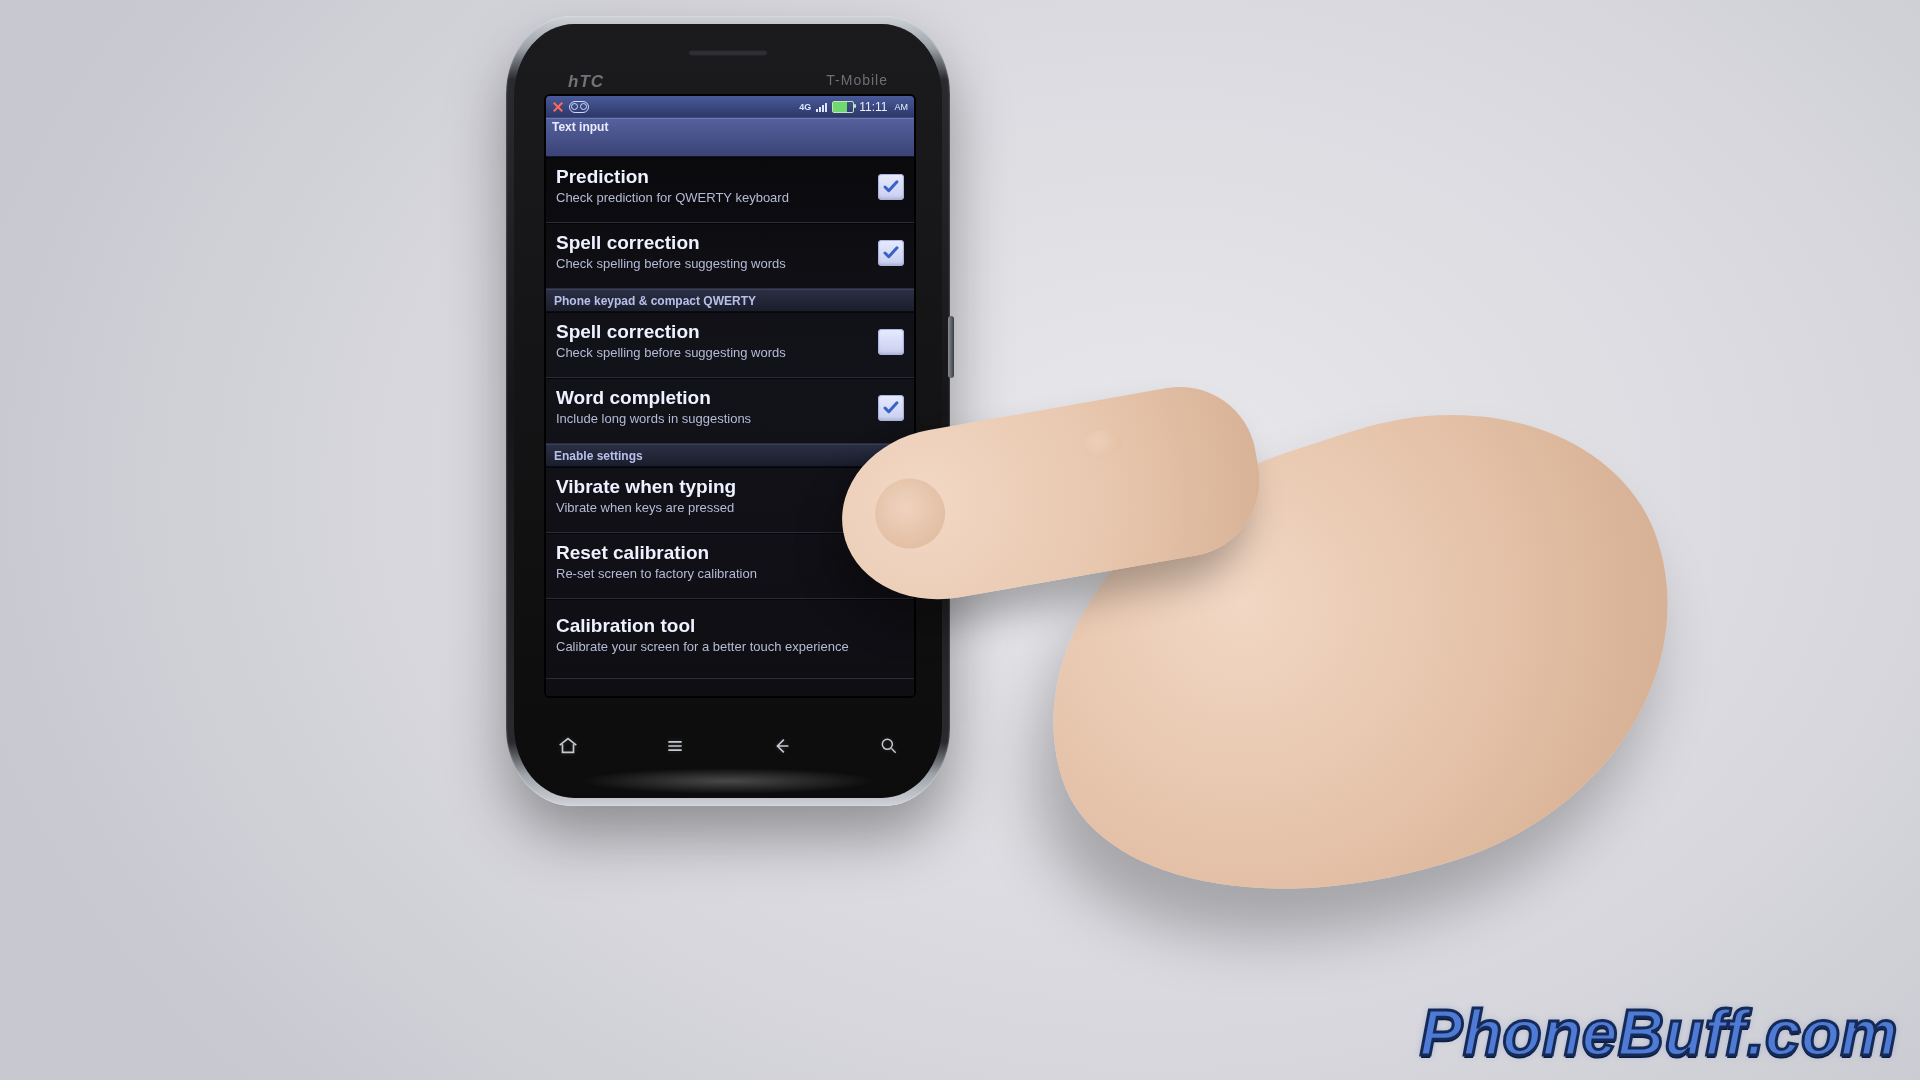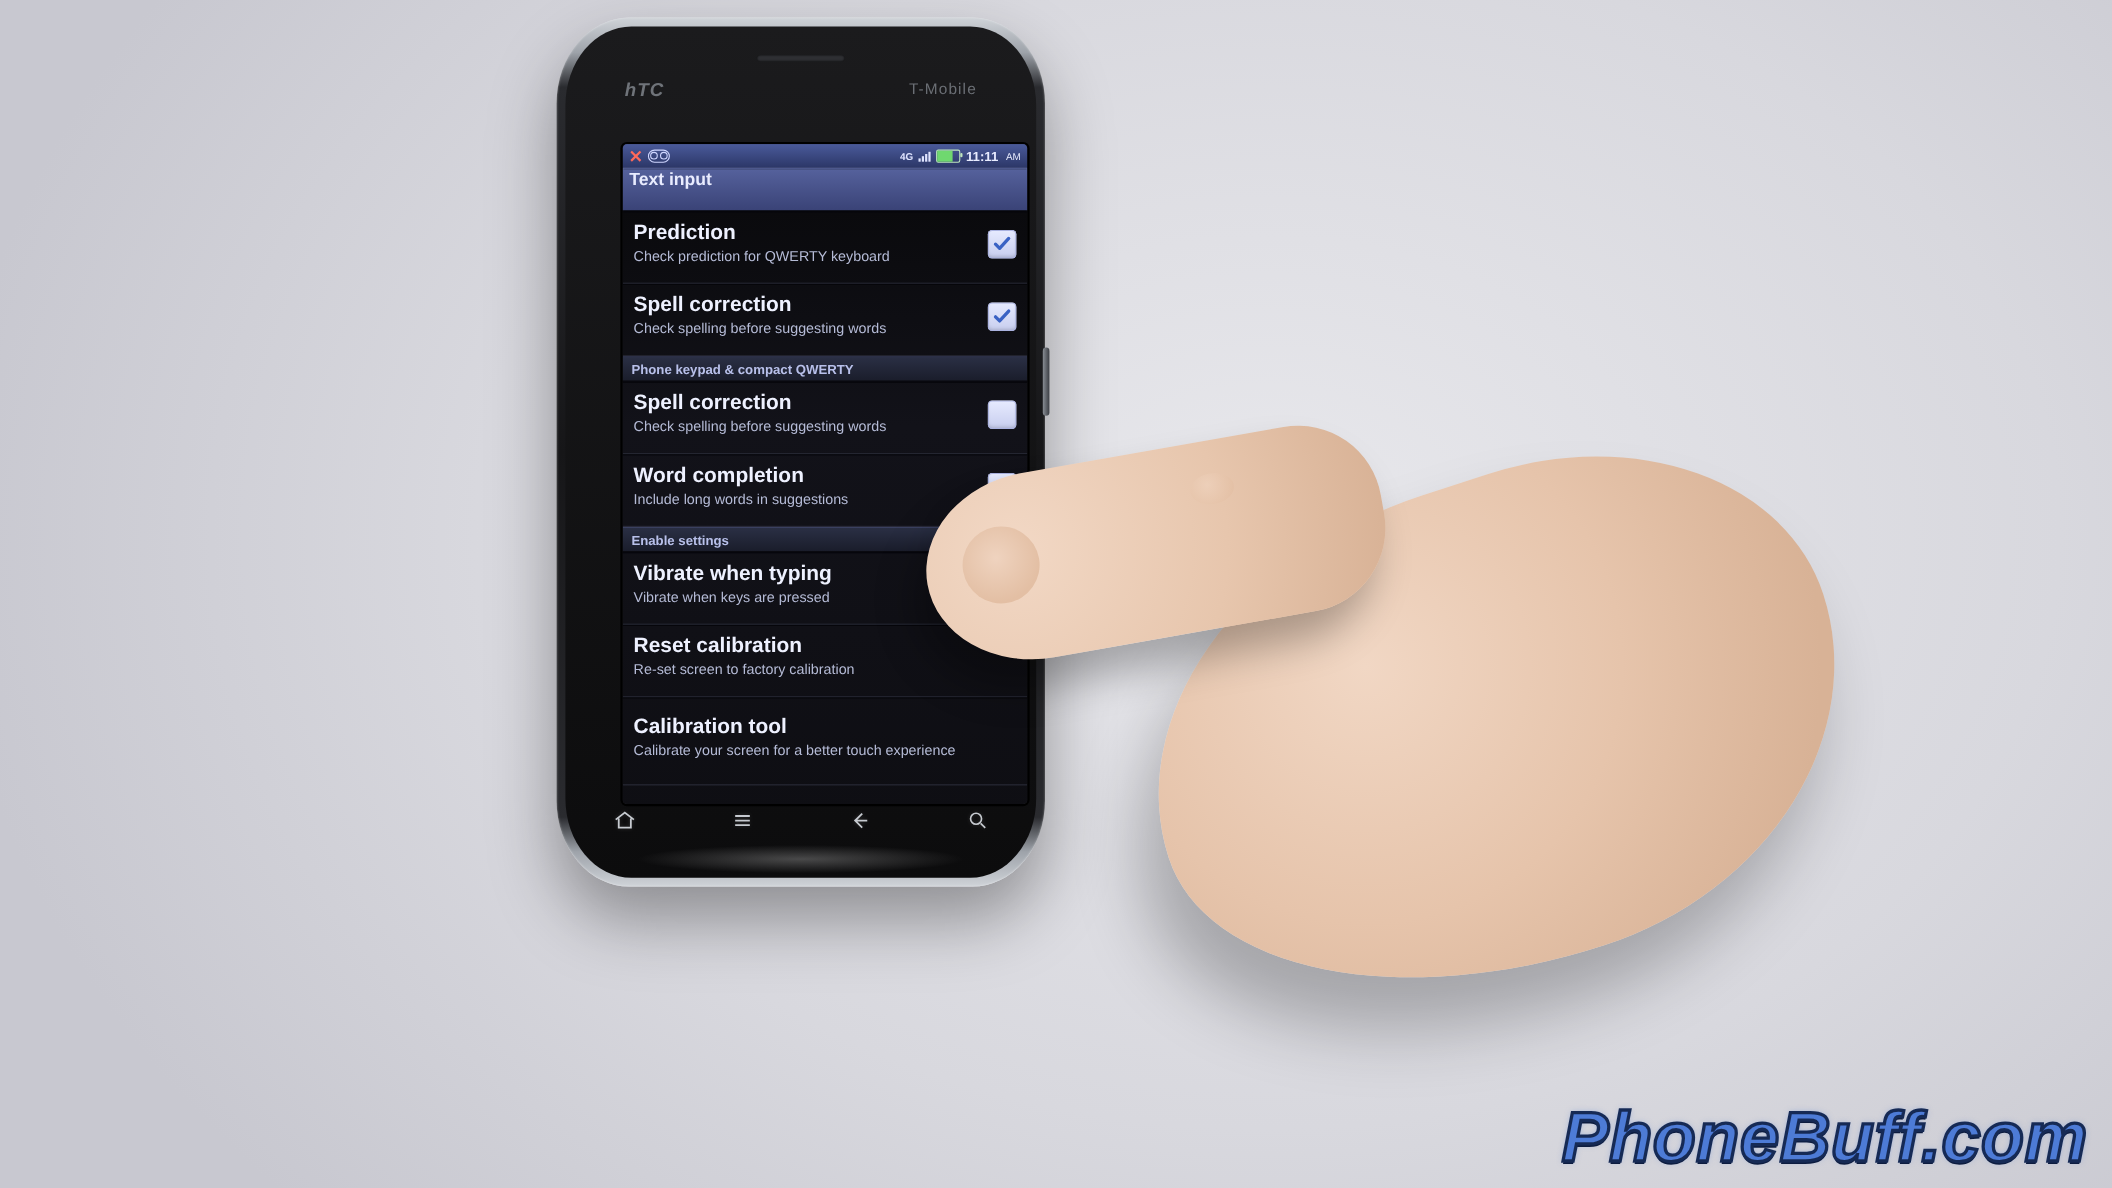--- a/index.html
+++ b/index.html
@@ -7,43 +7,43 @@
   
   .phone{position:absolute;left:506px;top:16px;width:444px;height:790px;border-radius:66px/78px;background:linear-gradient(180deg,#cfd3d8 0%,#9ea3aa 4%,#2a2b2f 8%,#161618 50%,#2a2b2f 92%,#9ea3aa 96%,#cfd3d8 100%);box-shadow:0 30px 60px rgba(0,0,0,.35),inset 0 0 2px rgba(255,255,255,.5);}
   .phone-inner{position:absolute;left:8px;top:8px;right:8px;bottom:8px;border-radius:60px/72px;background:linear-gradient(180deg,#1b1b1d,#0c0c0d);}
   .earpiece{position:absolute;left:50%;top:26px;width:80px;height:6px;margin-left:-40px;border-radius:4px;background:#2f3034;box-shadow:inset 0 0 2px #000;}
   .brand{position:absolute;left:54px;top:48px;color:#6f7379;font-size:17px;letter-spacing:1px;font-weight:bold;font-style:italic;}
   .carrier{position:absolute;right:54px;top:48px;color:#6b6f75;font-size:14px;letter-spacing:1px;}
   
   .capbar{position:absolute;left:0;right:0;bottom:30px;height:44px;display:flex;justify-content:space-around;align-items:center;color:#b6bac0;}
   .capbtn{width:30px;height:30px;display:flex;align-items:center;justify-content:center;font-size:22px;color:#c6cad0;filter:drop-shadow(0 0 2px rgba(255,255,255,.15));}
   
-  .screen{position:absolute;left:52px;top:72px;width:368px;height:600px;background:#000;border-radius:4px;overflow:hidden;box-shadow:inset 0 0 0 1px #2a2a2e, 0 0 0 2px #000;margin-top:35px;}
+  .screen{position:absolute;left:32px;top:72px;width:368px;height:600px;background:#000;border-radius:4px;overflow:hidden;box-shadow:inset 0 0 0 1px #2a2a2e, 0 0 0 2px #000;}
   
   .statusbar{height:22px;background:linear-gradient(180deg,#4a5a9a,#2b3666);display:flex;align-items:center;justify-content:space-between;padding:0 6px;color:#e8ecff;font-size:11px;box-shadow:inset 0 -1px 0 rgba(255,255,255,.1);}
   .status-left{display:flex;gap:5px;align-items:center;}
   .status-right{display:flex;gap:5px;align-items:center;}
   .sicon{display:inline-block;}
   .sicon.close{width:12px;height:12px;position:relative;}
   .sicon.close:before,.sicon.close:after{content:"";position:absolute;left:5px;top:0;width:2px;height:12px;background:#ff6a5a;}
   .sicon.close:before{transform:rotate(45deg);} .sicon.close:after{transform:rotate(-45deg);}
   .sicon.vm{width:18px;height:10px;border:1.5px solid #cfd6ff;border-radius:6px;position:relative;}
   .sicon.vm:before,.sicon.vm:after{content:"";position:absolute;top:1px;width:5px;height:5px;border:1.5px solid #cfd6ff;border-radius:50%;}
   .sicon.vm:before{left:1px;} .sicon.vm:after{right:1px;}
   .sig4g{font-size:9px;font-weight:bold;color:#dfe4ff;}
   .sigbars{display:flex;align-items:flex-end;gap:1px;height:10px;}
   .sigbars i{width:2px;background:#dfe4ff;}
   .sigbars i:nth-child(1){height:3px;} .sigbars i:nth-child(2){height:5px;} .sigbars i:nth-child(3){height:7px;} .sigbars i:nth-child(4){height:9px;}
   .batt{width:20px;height:10px;border:1px solid #bfe6bf;border-radius:2px;position:relative;}
   .batt:after{content:"";position:absolute;right:-3px;top:2px;width:2px;height:4px;background:#bfe6bf;border-radius:1px;}
   .batt i{display:block;height:100%;width:70%;background:#6fd86f;}
-  .clock{font-weight:bold;font-size:12px;}
+  .clock{font-weight:normal;font-size:12px;}
   .ampm{font-size:9px;margin-left:2px;}
   
-  .titlebar{height:18px;background:linear-gradient(180deg,#55619c,#3a4377);color:#e9ecff;font-size:16px;font-weight:bold;padding:1px 6px 18px;border-top:1px solid #6a78bb;border-bottom:1px solid #141826;}
+  .titlebar{height:18px;background:linear-gradient(180deg,#55619c,#3a4377);color:#e9ecff;font-size:12px;font-weight:bold;padding:1px 6px 18px;border-top:1px solid #6a78bb;border-bottom:1px solid #141826;}
   
   .list{height:calc(100% - 40px);overflow:hidden;background:linear-gradient(180deg,#0a0a0d 0%,#121219 35%,#0e0e13 100%);}
   .section-header{background:linear-gradient(180deg,#2a2f44,#1a1d2b);color:#b8c0ea;font-size:12px;font-weight:bold;padding:4px 8px 3px;border-top:1px solid #3a4060;border-bottom:1px solid #0a0b10;}
   .row{display:flex;align-items:center;padding:6px 10px 12px 10px;border-bottom:1px solid #2a2c38;border-top:1px solid #06060a;min-height:46px;}
   .row.tall{min-height:60px;}
   .row .txt{flex:1;min-width:0;}
   .row .title{color:#eef1ff;font-size:19px;font-weight:600;line-height:1.1;}
   .row .sub{color:#b5bbd6;font-size:13px;margin-top:2px;line-height:1.25;}
   .chk{width:26px;height:26px;border-radius:4px;background:linear-gradient(180deg,#e7ebff,#c7cdee);box-shadow:inset 0 0 0 1px #aab2e0, inset 0 -2px 3px rgba(0,0,0,.15);display:flex;align-items:center;justify-content:center;margin-left:8px;}
   .chk svg{width:18px;height:18px;display:none;}

